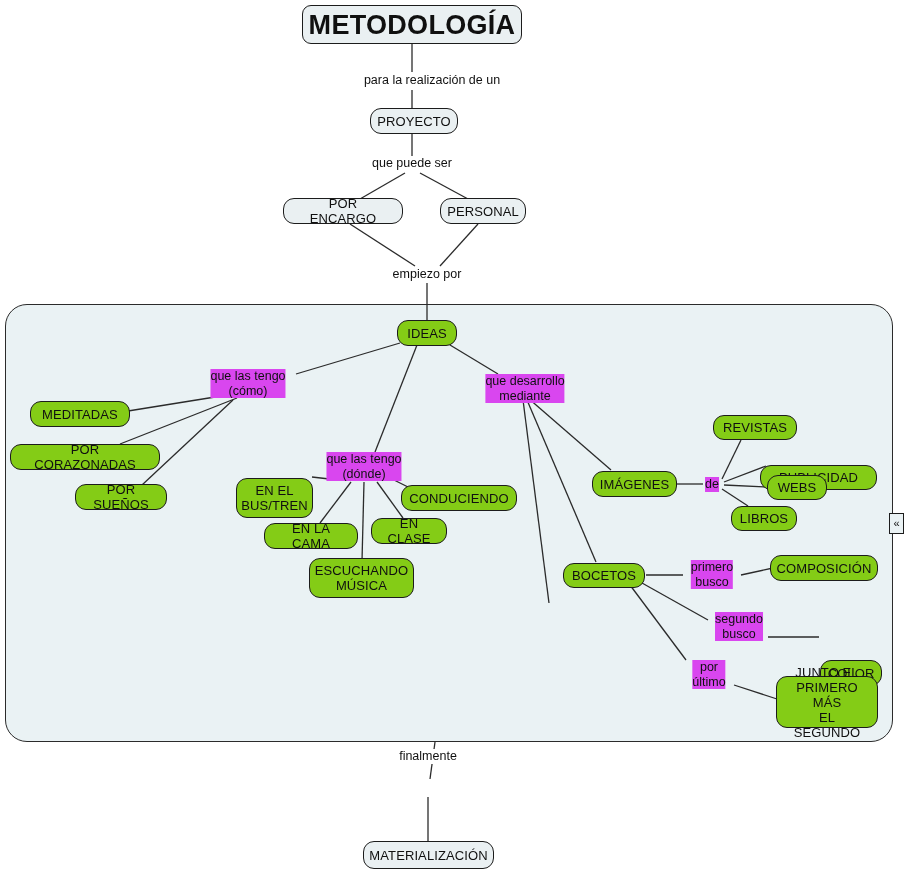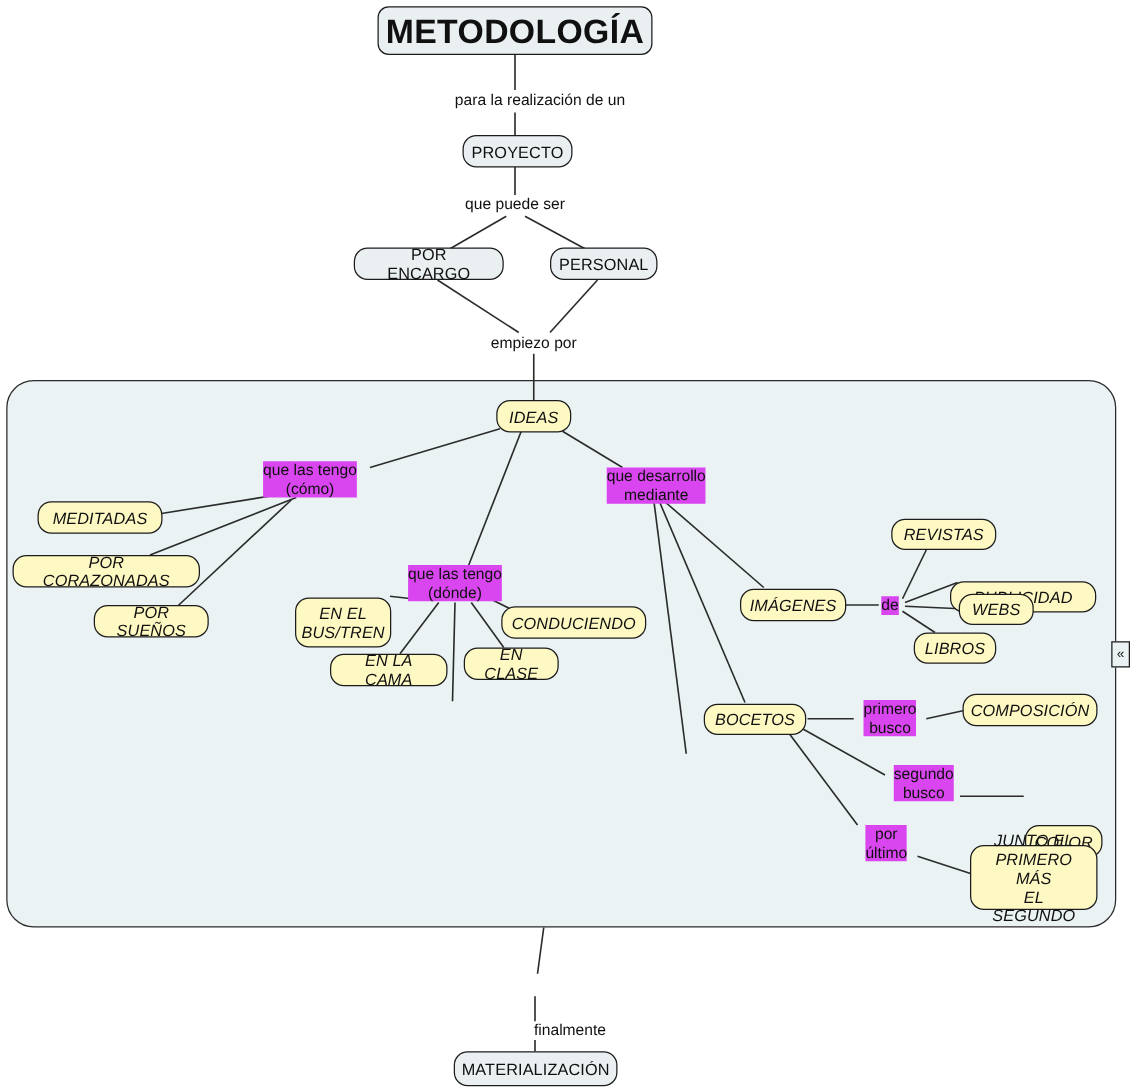--- a/index.html
+++ b/index.html
@@ -52,22 +52,21 @@
     line-height: 15px;
     text-align: center;
     display: flex;
     align-items: center;
     justify-content: center;
     white-space: pre-line;
     padding: 2px 20px;
     letter-spacing: 0.1px;
   }
   .node.inside {
-    background: #fef9c3;
-    font-style: italic;
+    background: #84cc16;
   }
   .node.root {
     font-size: 27px;
     font-weight: bold;
     line-height: 30px;
     border-width: 1.6px;
     border-radius: 9px;
     letter-spacing: 0.3px;
   }
   
@@ -173,20 +172,22 @@
 
   <div class="node inside" style="left:10px; top:444px; width:150px; height:26px;">POR CORAZONADAS</div>
 
   <div class="node inside" style="left:75px; top:484px; width:92px; height:26px;">POR SUEÑOS</div>
 
   <div class="node inside" style="left:236px; top:478px; width:77px; height:40px;">EN EL
 BUS/TREN</div>
 
   <div class="node inside" style="left:264px; top:523px; width:94px; height:26px;">EN LA CAMA</div>
 
+  <div class="node inside" style="left:309px; top:558px; width:105px; height:40px;">ESCUCHANDO
+MÚSICA</div>
 
   <div class="node inside" style="left:371px; top:518px; width:76px; height:26px;">EN CLASE</div>
 
   <div class="node inside" style="left:401px; top:485px; width:116px; height:26px;">CONDUCIENDO</div>
 
   <div class="node inside" style="left:592px; top:471px; width:85px; height:26px;">IMÁGENES</div>
 
   <div class="node inside" style="left:713px; top:415px; width:84px; height:25px;">REVISTAS</div>
 
   <div class="node inside" style="left:760px; top:417px; width:117px; height:25px;margin-top:48px;">PUBLICIDAD</div>
@@ -227,17 +228,17 @@
 
   <div class="linklabel oninside" style="left:712px; top:560px;">primero
 busco</div>
 
   <div class="linklabel oninside" style="left:739px; top:612px;">segundo
 busco</div>
 
   <div class="linklabel oninside" style="left:709px; top:660px;">por
 último</div>
 
-  <div class="linklabel onwhite" style="left:428px; top:817px;margin-left:28px;">finalmente</div>
+  <div class="linklabel onwhite" style="left:428px; top:749px;">finalmente</div>
 
   <div id="collapse-handle">«</div>
 
 </div>
 
 </body></html>

